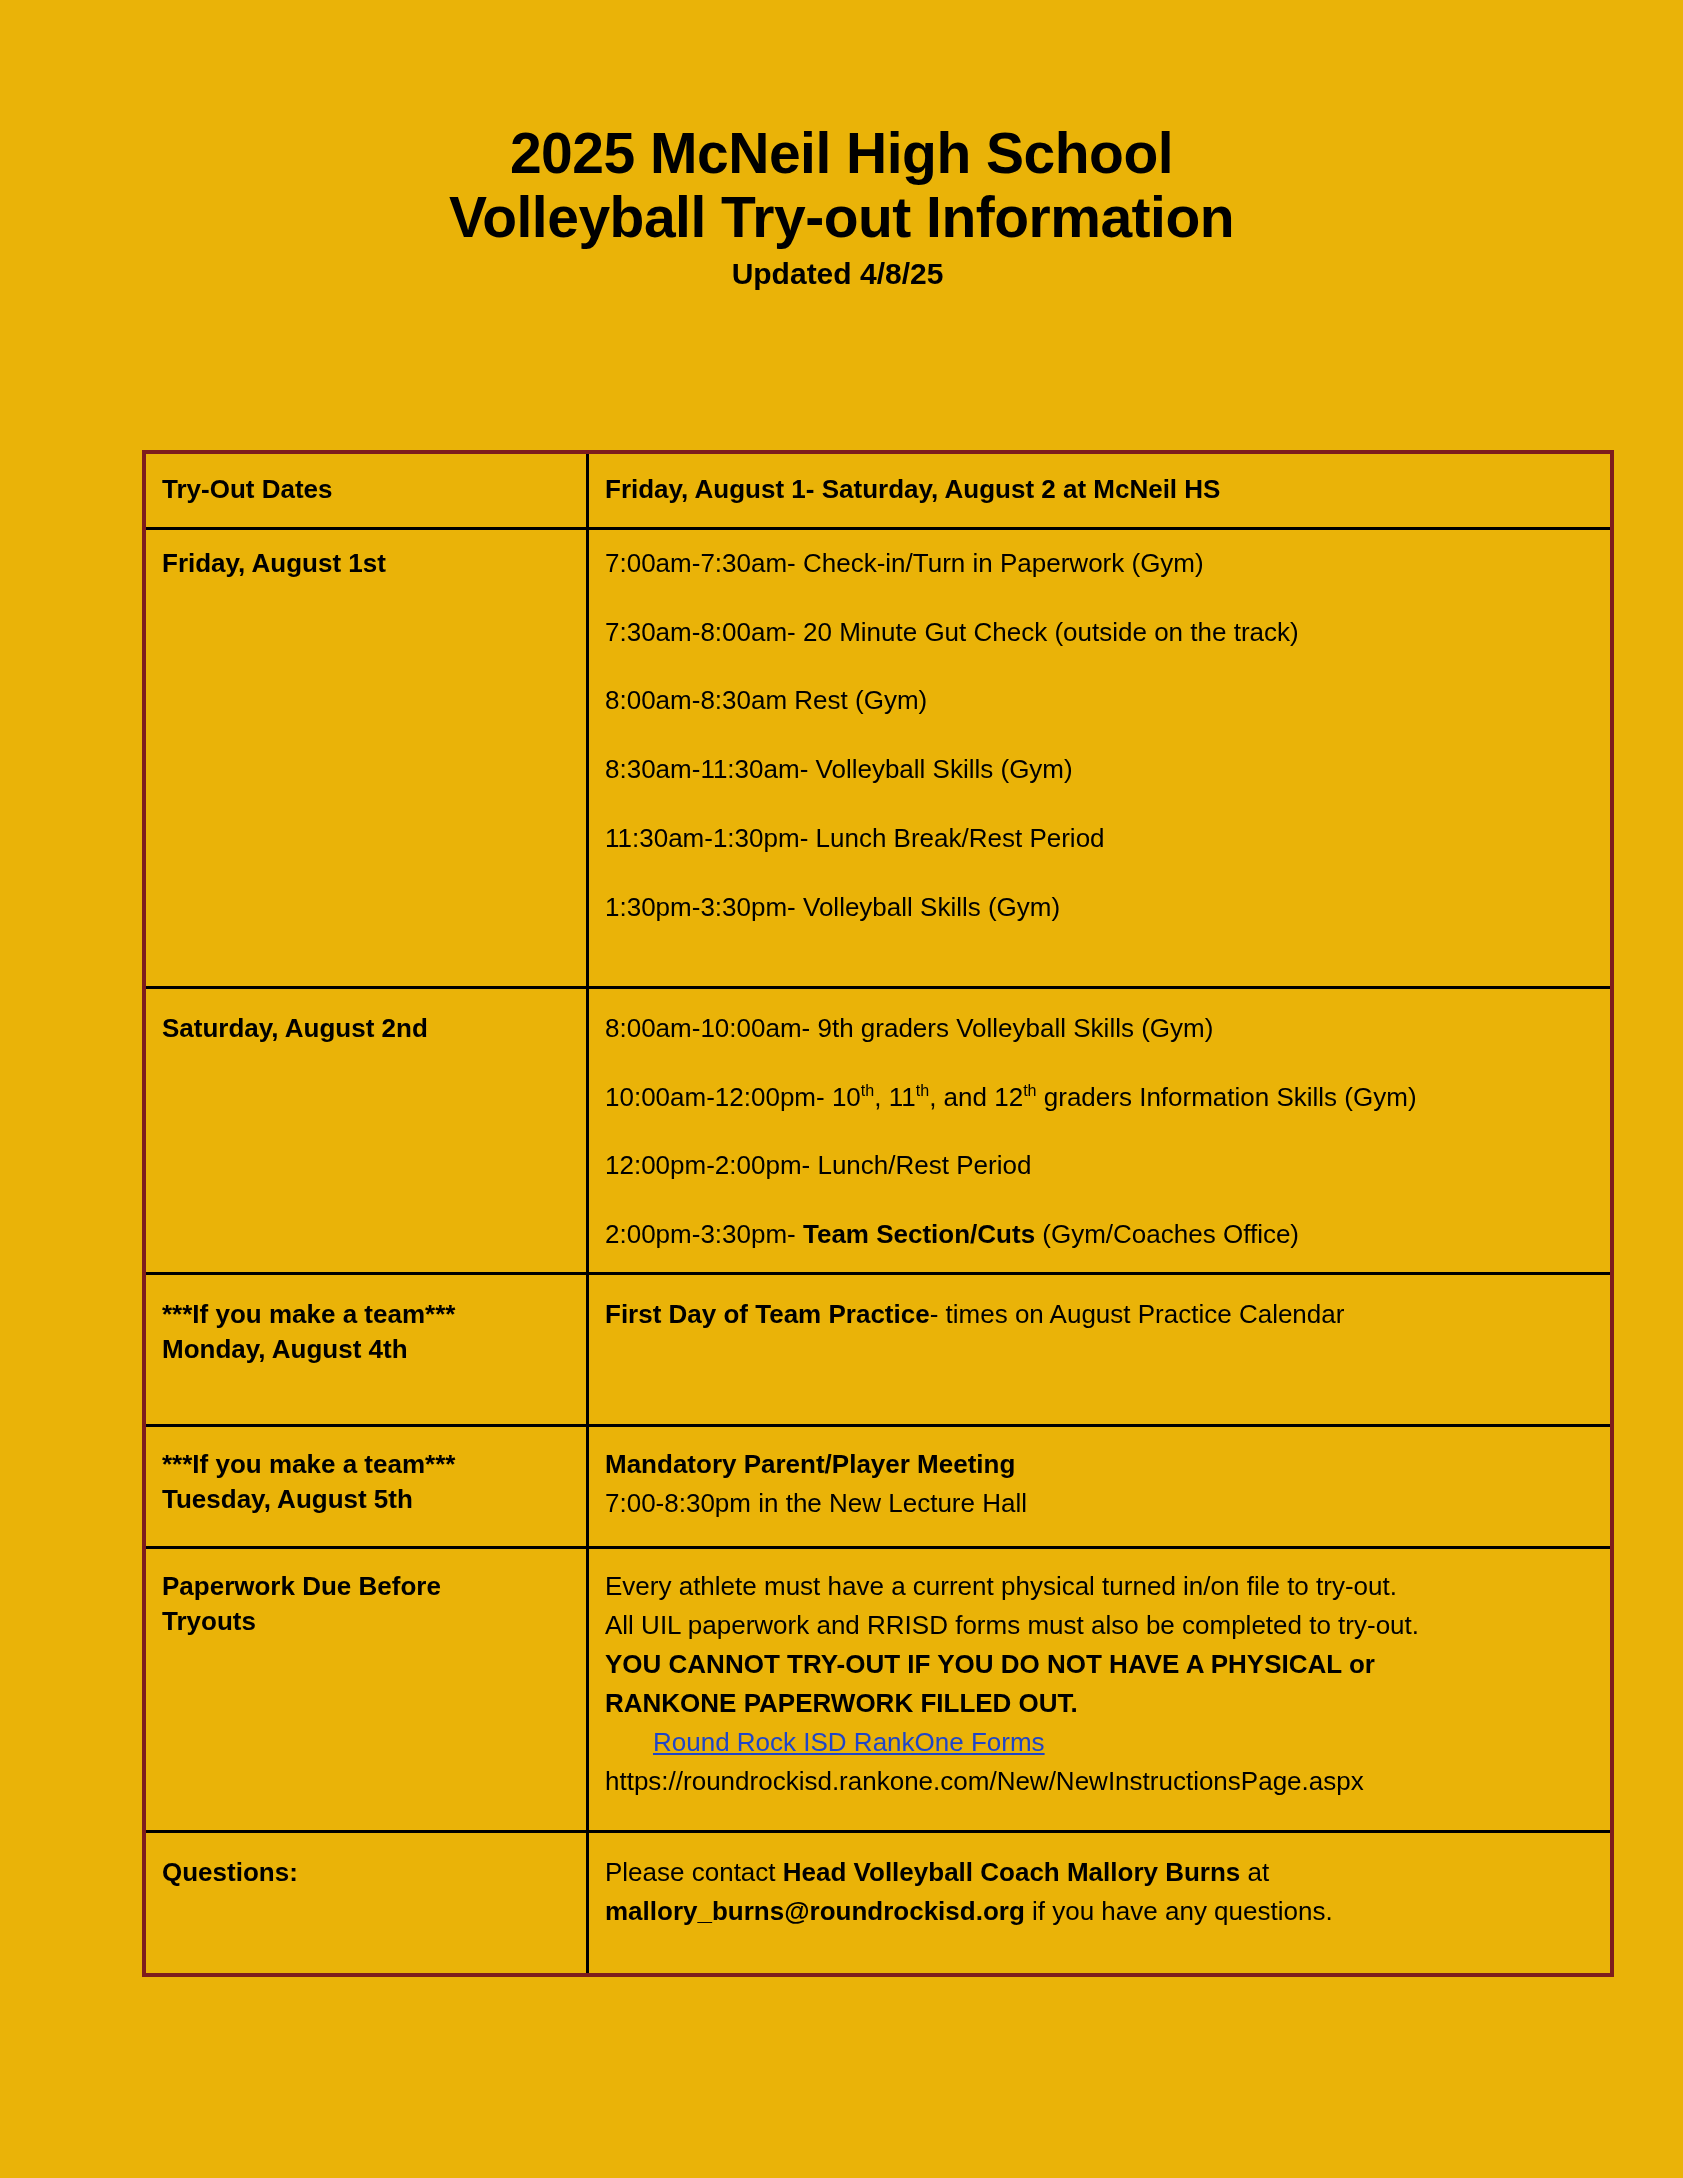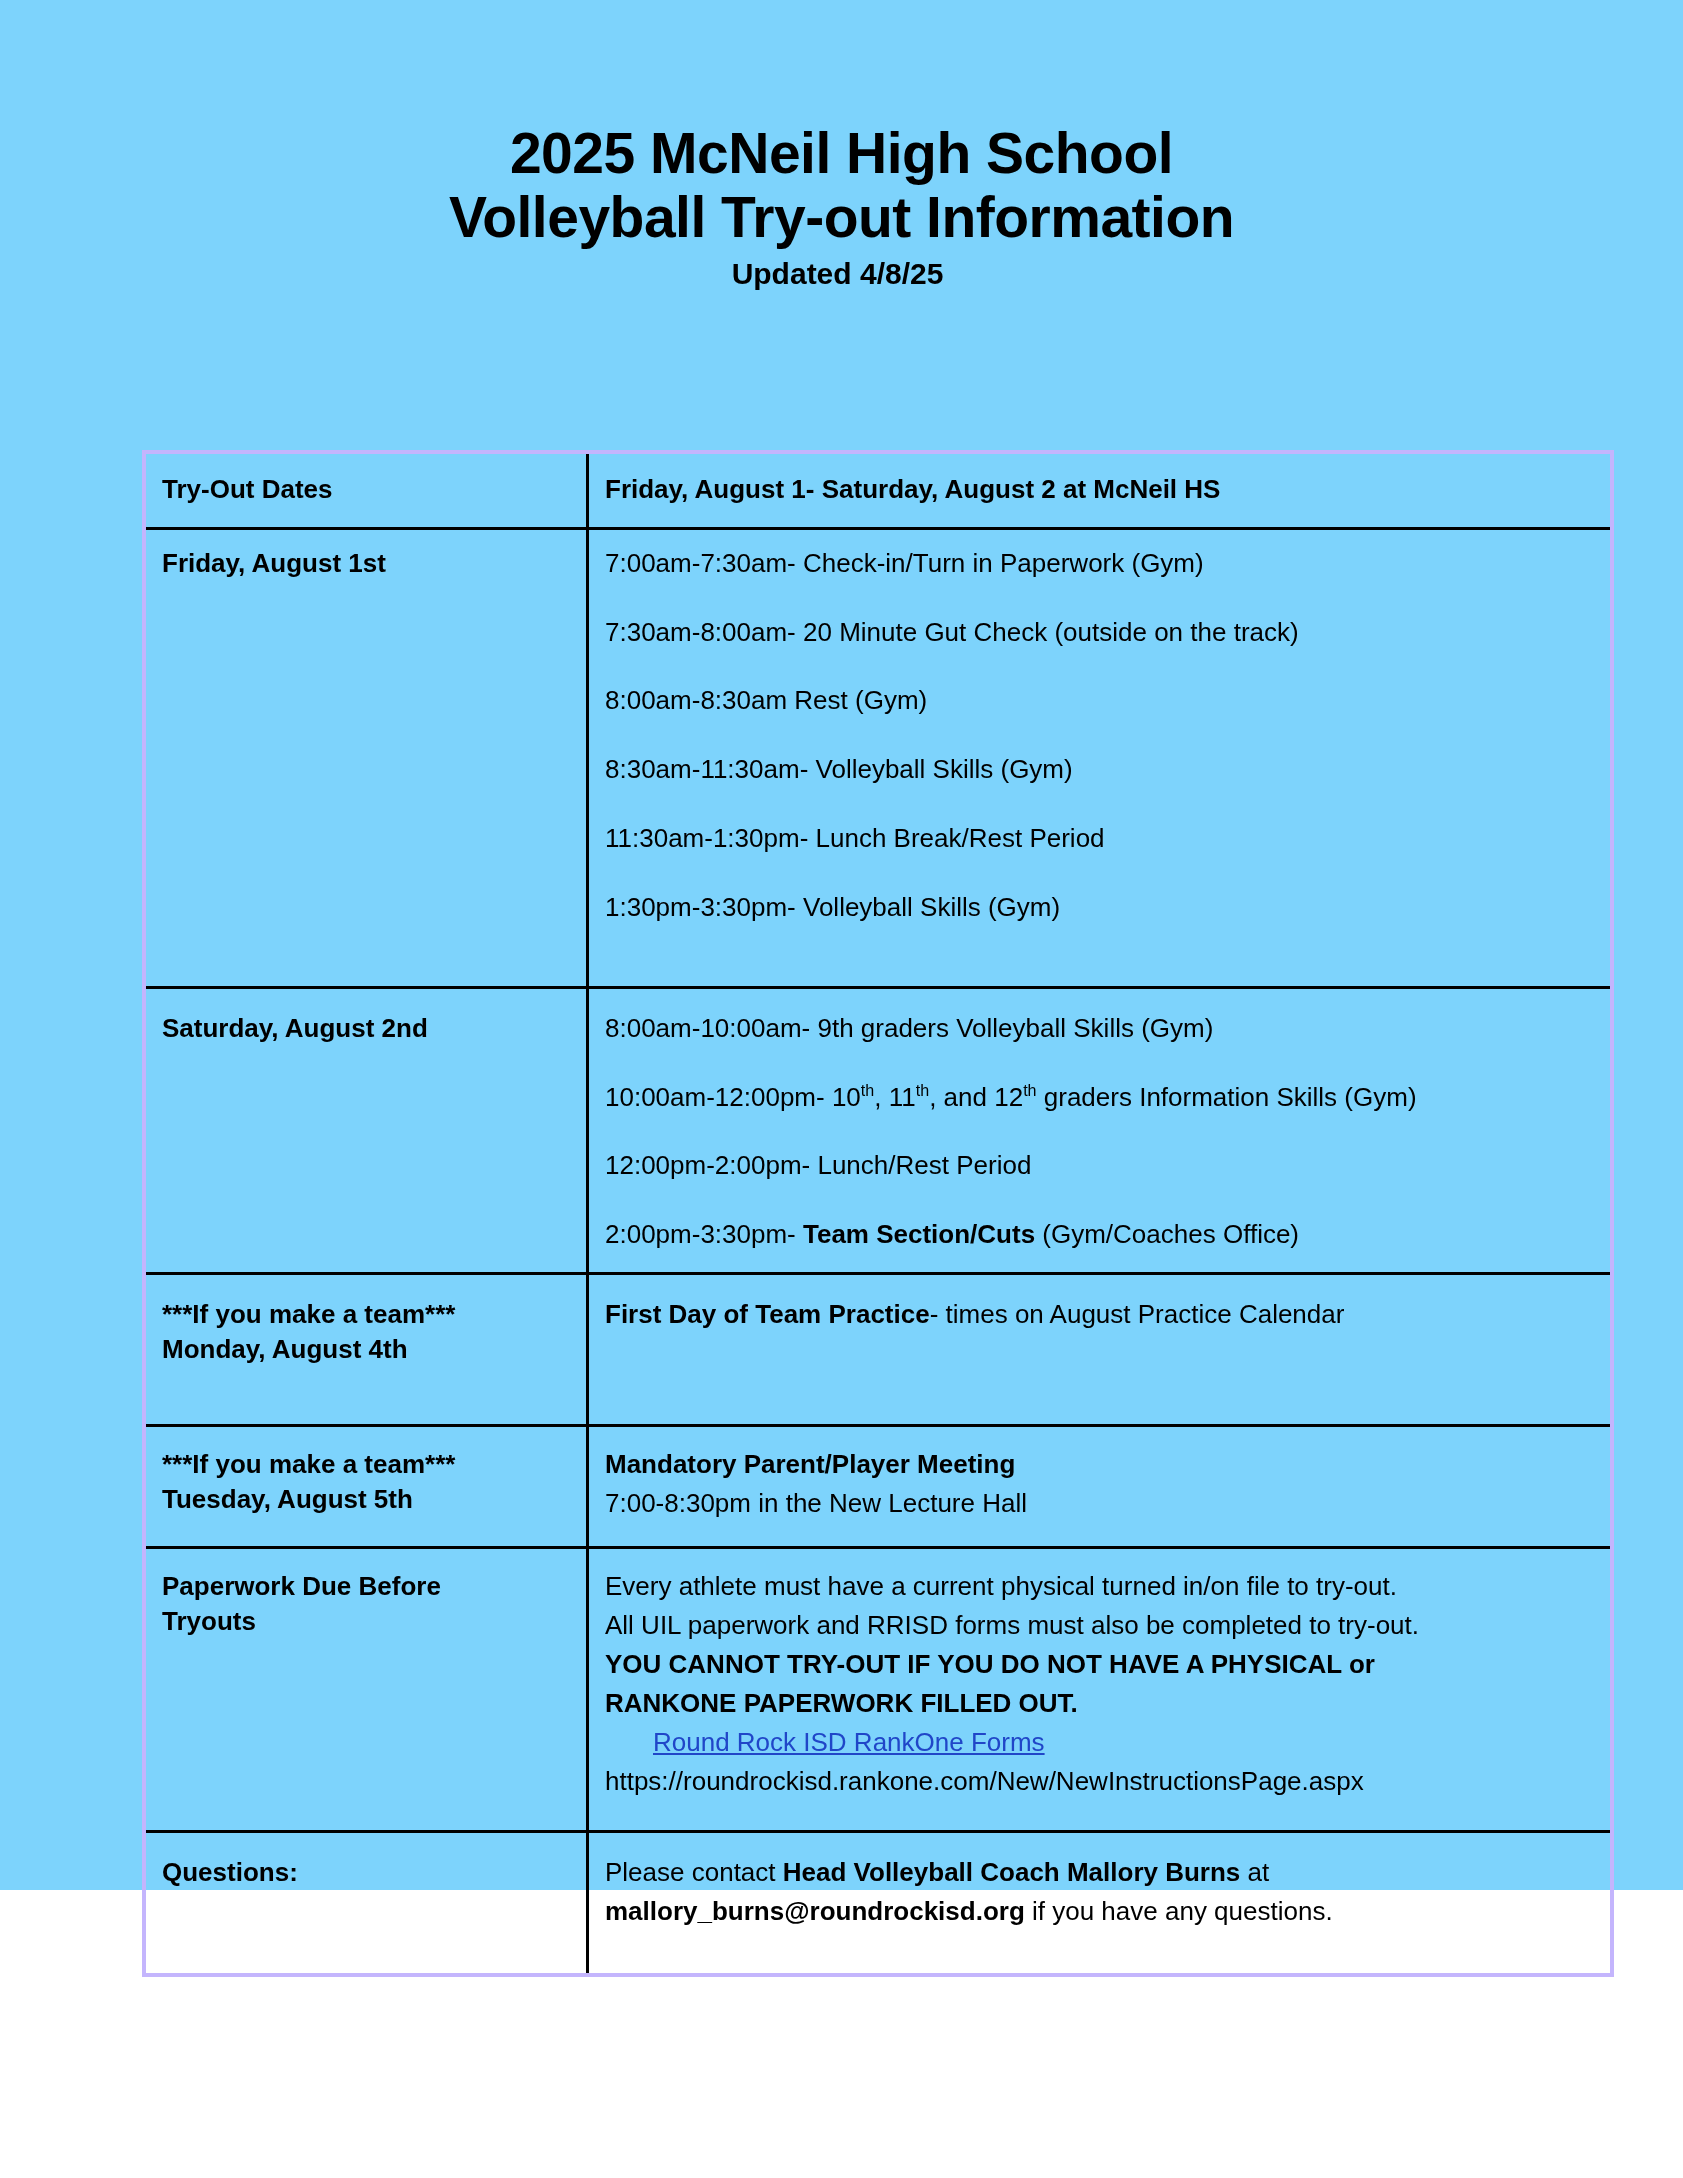--- a/index.html
+++ b/index.html
@@ -10,22 +10,22 @@
   body {
     width: 1683px;
     height: 2178px;
     font-family: "Liberation Sans", sans-serif;
     color: #000000;
     -webkit-font-smoothing: antialiased;
   }
   .page {
     position: relative;
     width: 1683px;
-    height: 1890px;
-    background: #7dd3fc;
+    height: 2178px;
+    background: #eab308;
     box-sizing: border-box;
   }
 
   
   .doc-header {
     padding-top: 121px;
     text-align: center;
   }
   .doc-title {
     font-size: 57px;
@@ -45,21 +45,21 @@
   }
 
   
   .tryout-table {
     position: absolute;
     left: 142px;
     top: 450px;
     width: 1401px;
     border-collapse: collapse;
     table-layout: fixed;
-    border: 4px solid #c4b5fd;
+    border: 4px solid #7f1d1d;
   }
   .tryout-table td {
     border: 3px solid #000000;
     vertical-align: top;
     padding: 16px 14px 18px 16px;
     font-size: 26px;
     line-height: 1.34;
   }
   .col-label {
     width: 410px;

